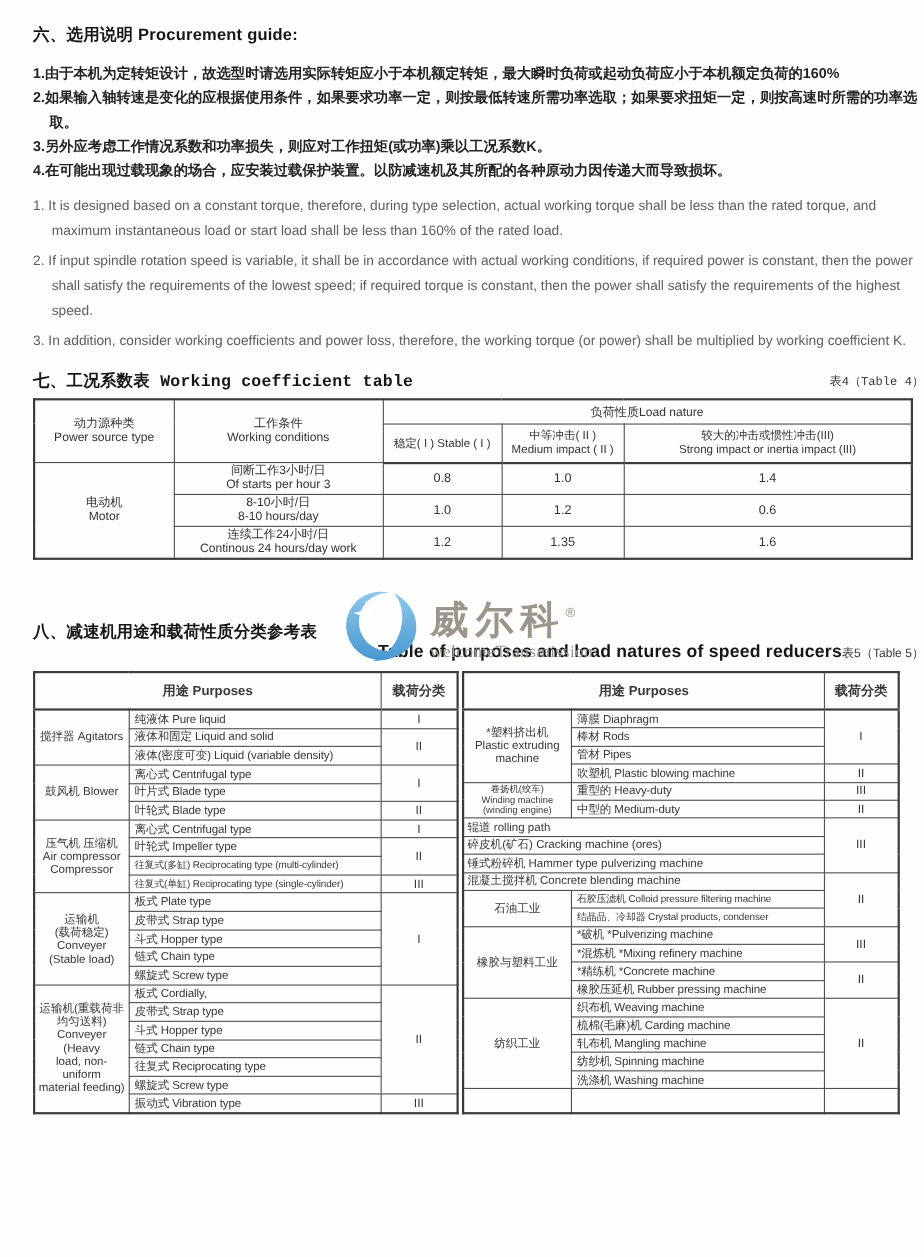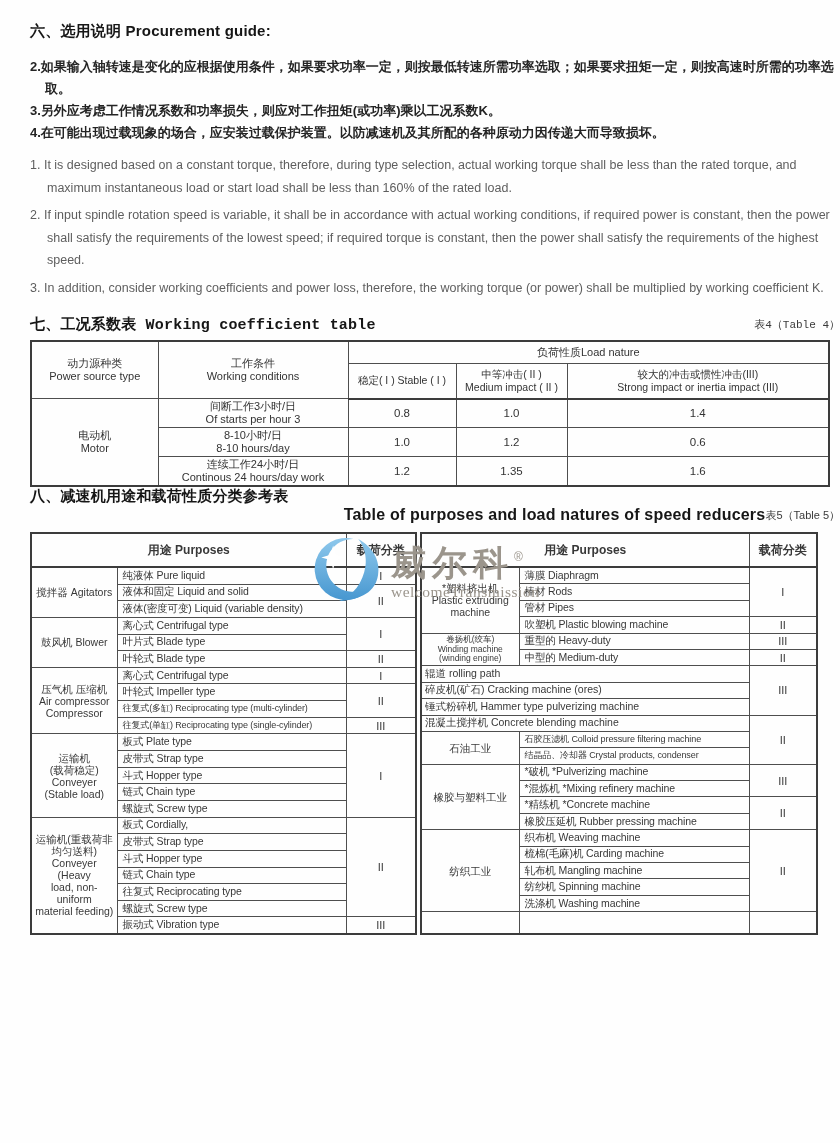--- a/index.html
+++ b/index.html
@@ -46,34 +46,35 @@
   .t5 .empty-row td { height:19px; }
 
   
   .logo { position:absolute; left:311px; top:537px; display:flex; align-items:flex-start; z-index:5; }
   .logo-icon { width:72px; height:66px; }
   .logo-txt { margin-left:8px; }
   .logo-cn { font-size:35px; font-weight:bold; color:#9b958c; letter-spacing:6px; line-height:40px; white-space:nowrap; }
   .logo-reg { font-size:12px; font-weight:normal; vertical-align:14px; letter-spacing:0; color:#9b958c; }
   .logo-en { font-family:"Liberation Serif","DejaVu Serif",serif; font-size:15.5px; color:#9b958c; margin-top:0px; letter-spacing:0.5px; }
 
-  .sec8 { }
+  .sec8 { margin-top:56px; }
   .sec8-line2 { display:flex; justify-content:flex-end; align-items:flex-end; }
   .sec8 .h-en { font-size:16px; }
 
   .page-number { position:absolute; right:22px; top:1172px; font-size:14.5px; color:#2e2e2e; }
 </style>
 </head>
 <body>
 
 <div class="page">
 
   <div class="h-main">六、选用说明  Procurement guide:</div>
 
   <div class="cn-list">
+    <div class="cn-item"><span class="num">1.</span><span>由于本机为定转矩设计，故选型时请选用实际转矩应小于本机额定转矩，最大瞬时负荷或起动负荷应小于本机额定负荷的160%</span></div>
     <div class="cn-item"><span class="num">2.</span><span>如果输入轴转速是变化的应根据使用条件，如果要求功率一定，则按最低转速所需功率选取；如果要求扭矩一定，则按高速时所需的功率选取。</span></div>
     <div class="cn-item"><span class="num">3.</span><span>另外应考虑工作情况系数和功率损失，则应对工作扭矩(或功率)乘以工况系数K。</span></div>
     <div class="cn-item"><span class="num">4.</span><span>在可能出现过载现象的场合，应安装过载保护装置。以防减速机及其所配的各种原动力因传递大而导致损坏。</span></div>
   </div>
 
   <div class="en-list">
     <div class="en-item"><span class="num">1.</span> <span>It is designed based on a constant torque, therefore, during type selection, actual working torque shall be less than the rated torque, and maximum instantaneous load or start load shall be less than 160% of the rated load.</span></div>
     <div class="en-item"><span class="num">2.</span> <span>If input spindle rotation speed is variable, it shall be in accordance with actual working conditions, if required power is constant, then the power shall satisfy the requirements of the lowest speed; if required torque is constant, then the power shall satisfy the requirements of the highest speed.</span></div>
     <div class="en-item"><span class="num">3.</span> <span>In addition, consider working coefficients and power loss, therefore, the working torque (or power) shall be multiplied by working coefficient K.</span></div>
   </div>

